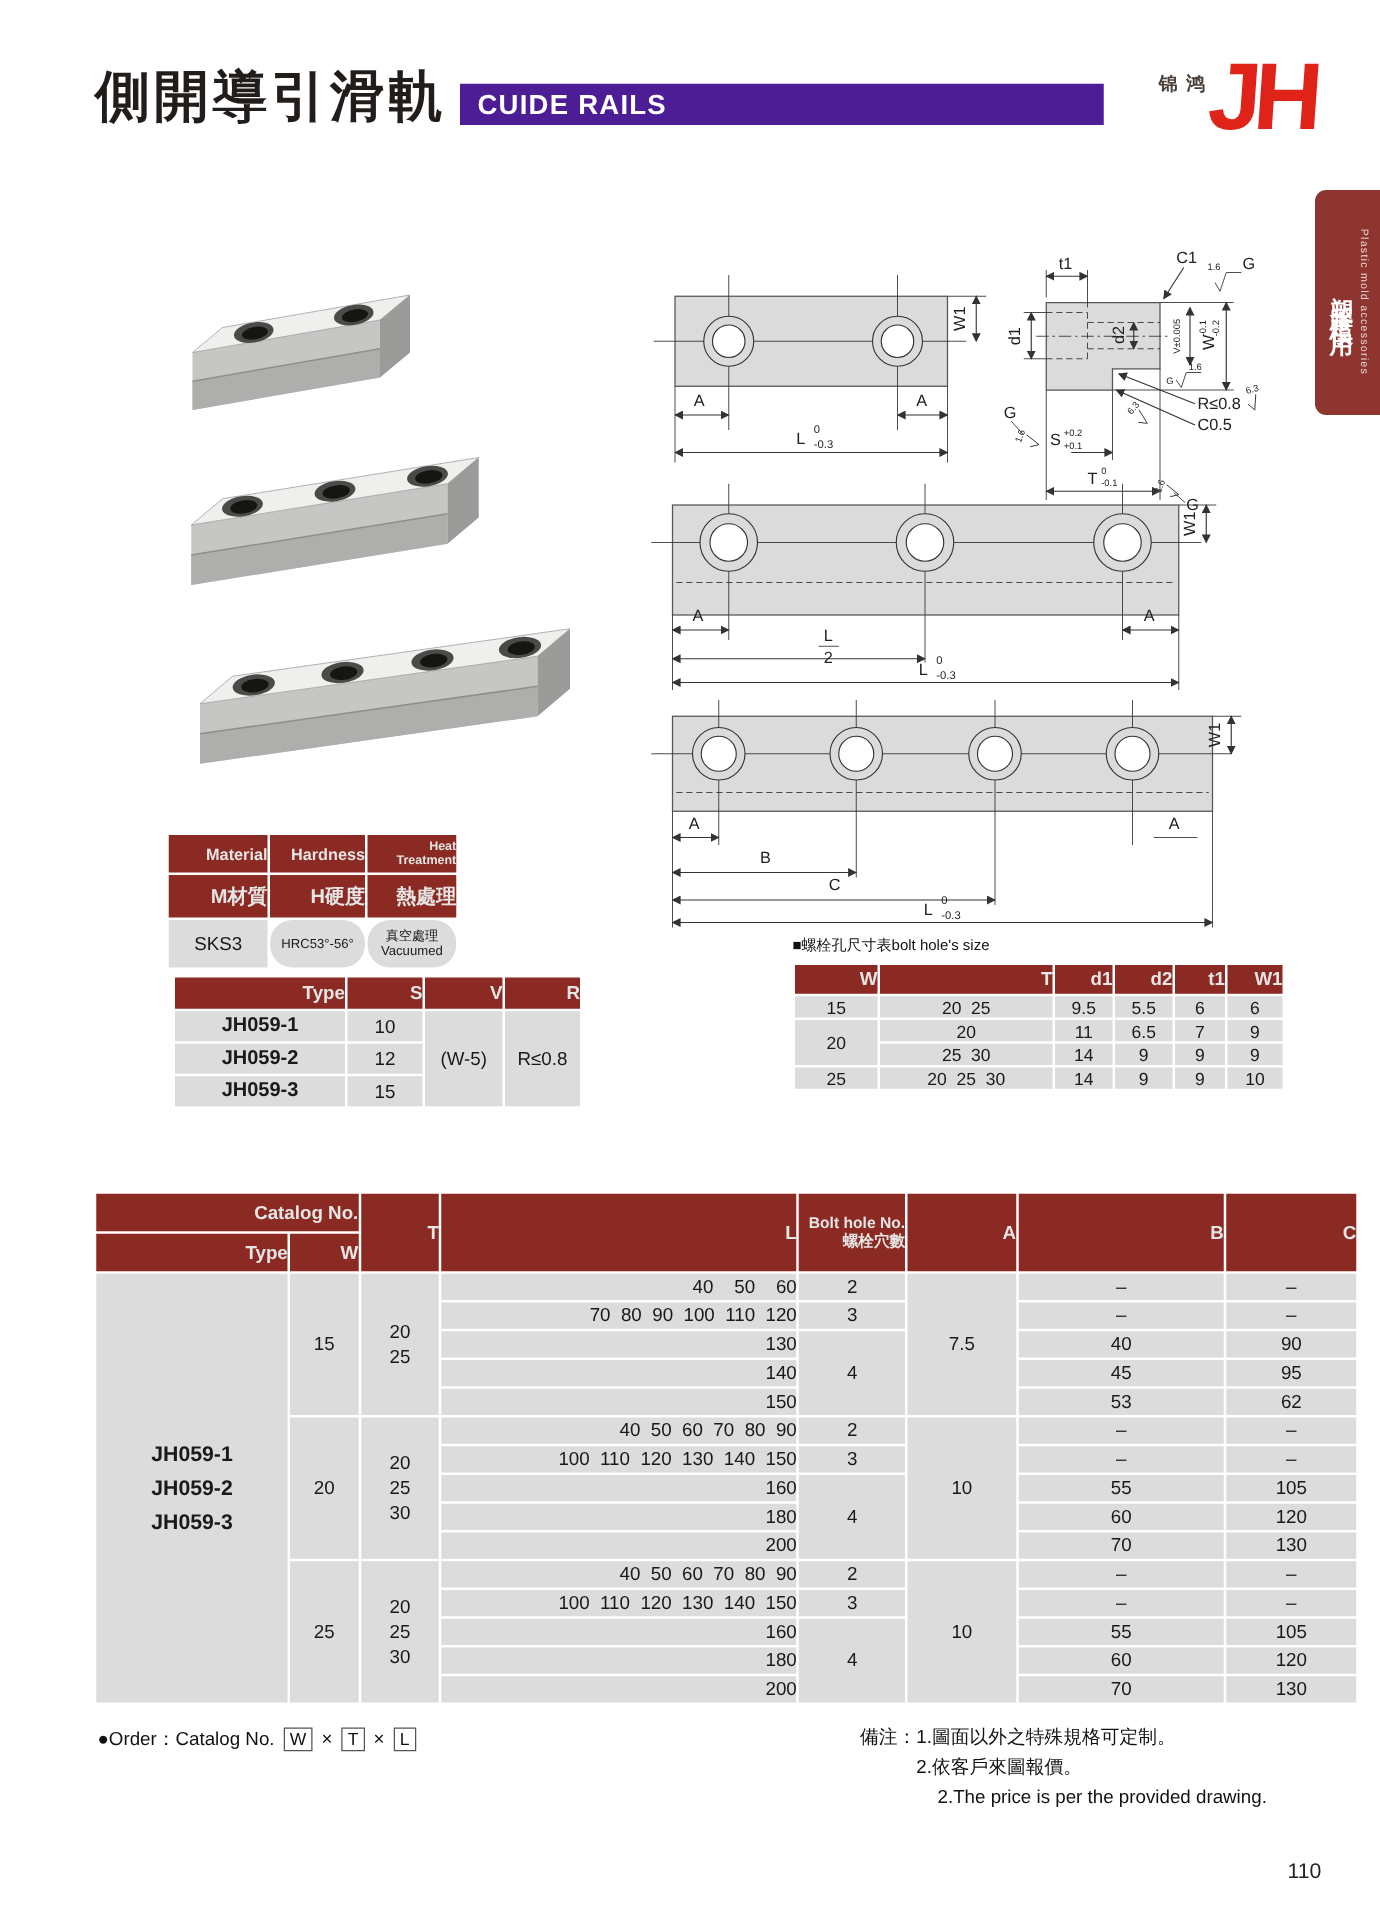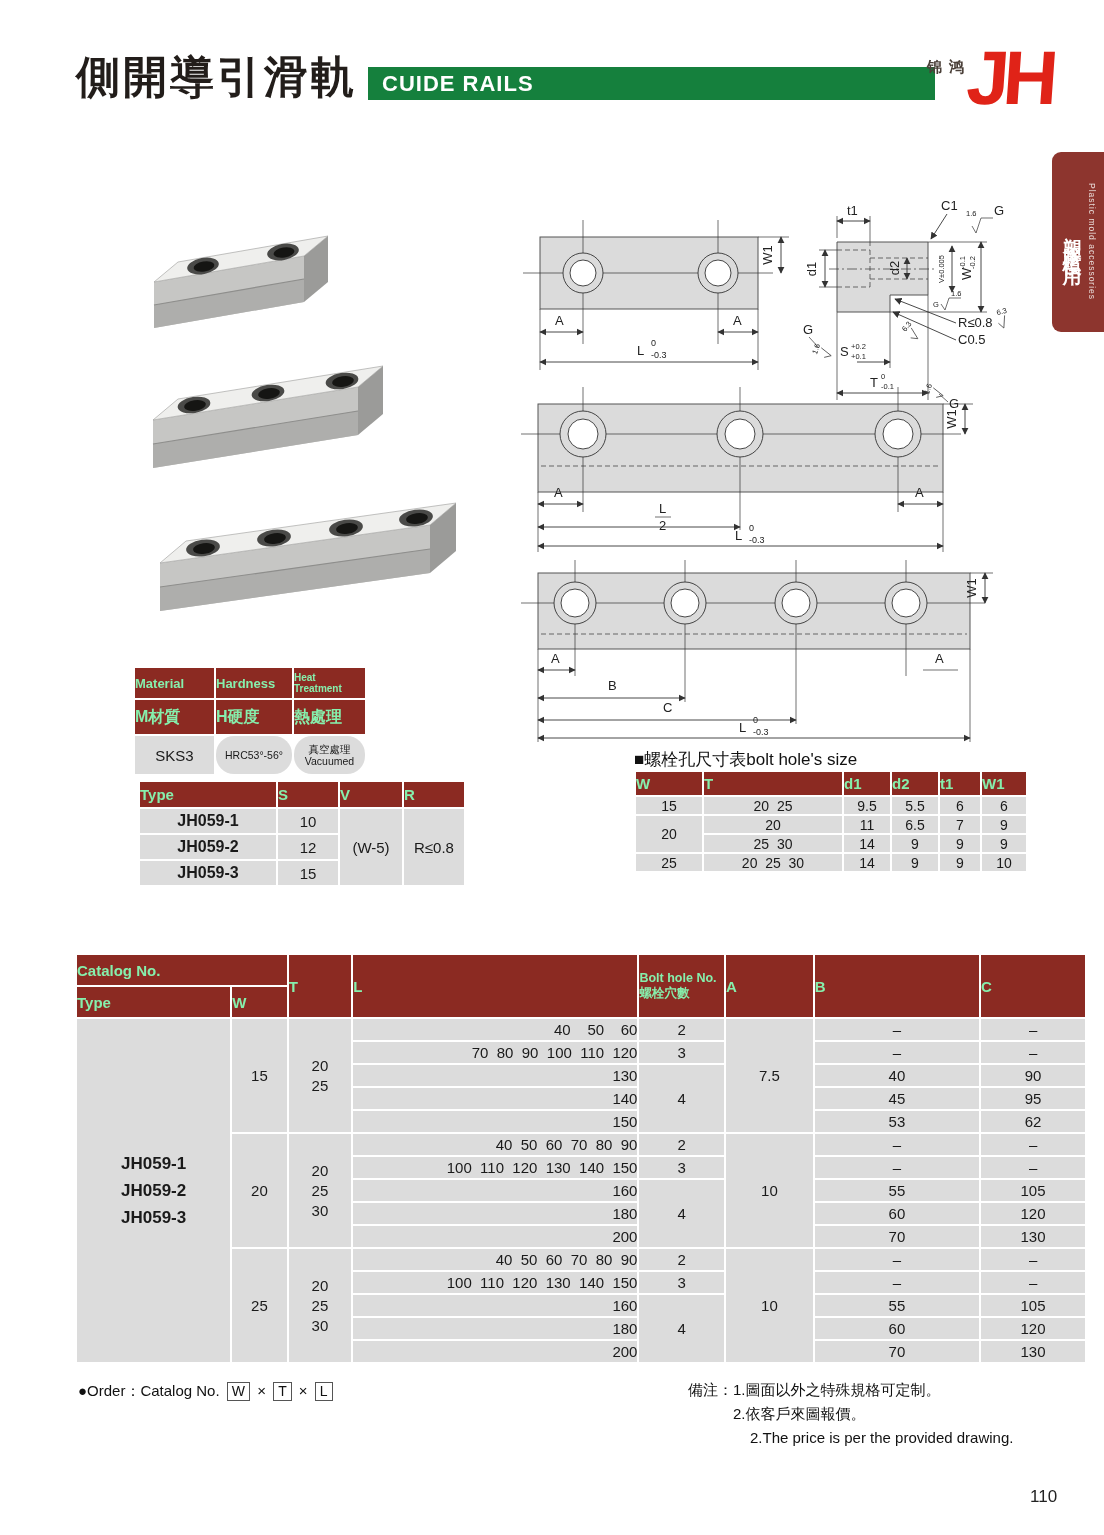--- a/index.html
+++ b/index.html
@@ -3,50 +3,50 @@
 <meta charset="utf-8">
 <style>
   html,body{margin:0;padding:0;}
   body{
     width:1104px;height:1535px;position:relative;background:#ffffff;
     font-family:"Liberation Sans", sans-serif;color:#1a1a1a;overflow:hidden;
   }
   .abs{position:absolute;}
   
   .page-title{left:76px;top:48px;font-size:44px;font-weight:bold;letter-spacing:3px;color:#221d1a;}
-  .banner{left:368px;top:67px;width:567px;height:33px;background:#15803d;display:flex;align-items:center;}
+  .banner{left:368px;top:67px;width:515px;height:33px;background:#4c1d95;display:flex;align-items:center;}
   .banner span{color:#fff;font-weight:bold;font-size:22px;letter-spacing:1px;padding-left:14px;}
   .logo-wrap{left:915px;top:42px;width:150px;height:100px;}
   .logo-small{position:absolute;left:12px;top:16px;font-size:15px;font-weight:bold;color:#4a3f38;letter-spacing:7px;}
   .logo-big{position:absolute;left:52px;top:-8px;font-size:76px;font-weight:900;color:#e02318;letter-spacing:-6px;transform:skewX(-4deg);}
   
   .side-tab{left:1052px;top:152px;width:52px;height:180px;background:#8d352e;border-radius:9px 0 0 9px;
     display:flex;flex-direction:row;justify-content:center;align-items:center;gap:2px;}
   .side-tab .zh{writing-mode:vertical-rl;color:#fff;font-size:19px;font-weight:bold;letter-spacing:10px;}
   .side-tab .en{writing-mode:vertical-rl;color:#e8d9d6;font-size:8.5px;letter-spacing:1px;}
   
   table{border-collapse:separate;border-spacing:2px;table-layout:fixed;background:#fff;}
-  th{background:#8b2a22;color:#86efac;font-weight:bold;text-align:left;padding:0;}
+  th{background:#8b2a22;color:#e5e5e5;font-weight:bold;text-align:right;padding:0;}
   td{background:#dcdcdc;text-align:center;padding:0;color:#1a1a1a;}
   .pre{white-space:pre-line;}
   .ps{white-space:pre;}
   
   .mat{left:133px;top:666px;width:228px;}
   .mat th{height:30px;font-size:13px;}
   .mat th.small{font-size:10px;}
   .mat tr.zh th{height:34px;font-size:16px;}
   .mat td{height:38px;font-size:15px;}
   .mat td.small{font-size:10.5px;line-height:12px;border-radius:18px;}
   
   .typ{left:138px;top:780px;width:322px;}
   .typ th{height:25px;font-size:15px;}
   .typ td{height:24px;font-size:15px;}
   .typ td.tname{font-weight:bold;font-size:16px;}
   
-  .bolt-title{left:634px;top:748px;font-size:17px;color:#111;}
+  .bolt-title{left:634px;top:748px;font-size:12px;color:#111;}
   .bolt{left:634px;top:770px;width:376px;}
   .bolt th{height:23px;font-size:15px;}
   .bolt td{height:17px;font-size:14px;}
   
   .cat{left:75px;top:953px;width:1012px;}
   .cat th{height:30px;font-size:15px;}
   .cat th.bolt2{font-size:12.5px;line-height:15px;}
   .cat td{height:21px;font-size:15px;}
   .cat td.lcell{text-align:right;padding-left:24px;}
   .cat td.typecell{font-weight:bold;font-size:17px;line-height:27px;}

